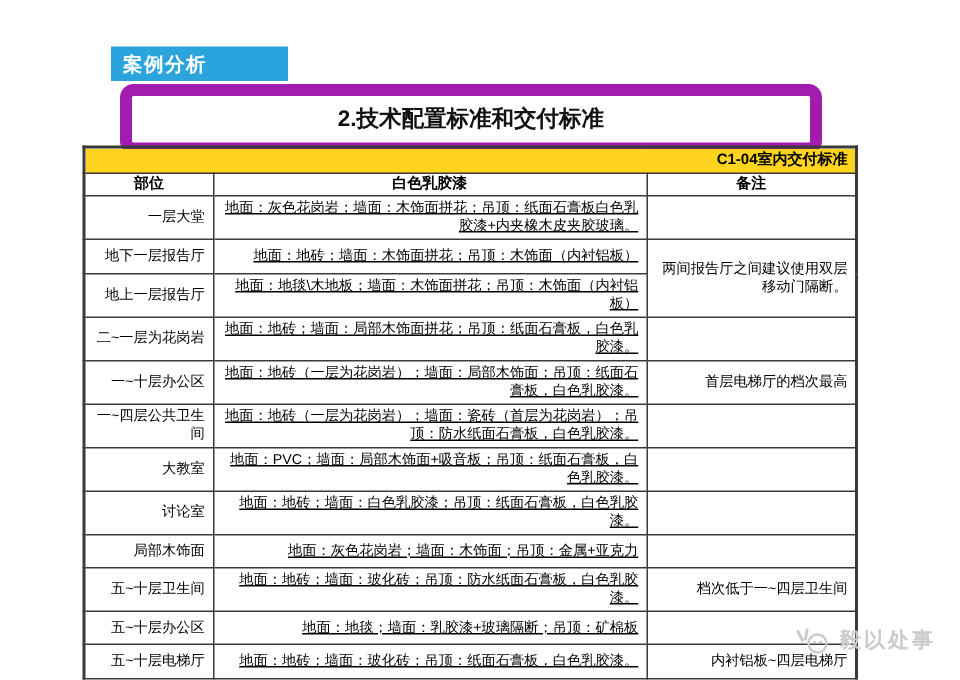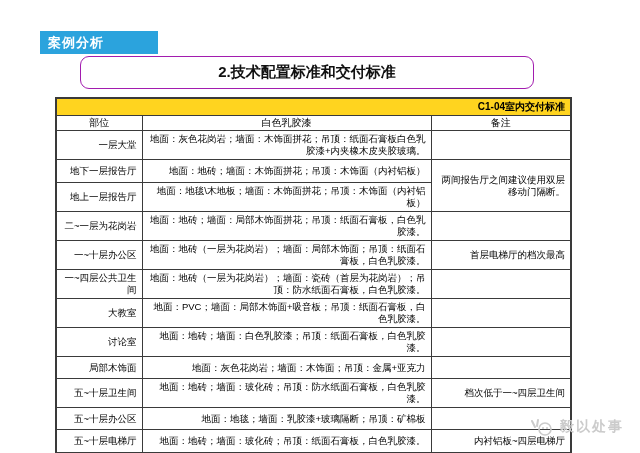--- a/index.html
+++ b/index.html
@@ -4,54 +4,54 @@
 <style>
   html,body{margin:0;padding:0;}
   body{
     width:640px;height:453px;background:#ffffff;position:relative;overflow:hidden;
     font-family:"Liberation Sans","DejaVu Sans",sans-serif;color:#000;
   }
   .slide{position:absolute;inset:0;background:#fff;}
 
   
   .tag{
-    position:absolute;left:40px;top:31px;width:118px;height:23px;
+    position:absolute;left:74px;top:31px;width:118px;height:23px;
     background:#2BA3DD;color:#ffffff;font-size:13px;font-weight:bold;
     line-height:23px;padding-left:8px;box-sizing:border-box;letter-spacing:1px;
   }
 
   
   .title-box{
     position:absolute;left:80px;top:56px;width:452px;height:31px;
-    border:1px solid #a21caf;border-radius:9px;background:#fff;
+    border:8px solid #a21caf;border-radius:9px;background:#fff;
     display:flex;align-items:center;justify-content:center;
     font-size:15px;font-weight:bold;color:#111;
   }
 
   
   table.std{
     position:absolute;left:55px;top:97px;width:515px;
     border-collapse:collapse;table-layout:fixed;
     border:2px solid #3A3A3A;
   }
   table.std td,table.std th{
     border:1px solid #3A3A3A;box-sizing:border-box;
     font-size:9.5px;line-height:12px;vertical-align:middle;
     padding:2px 5px;overflow:hidden;text-align:right;
   }
   tr.caption-row td{
     background:#FFD41F;font-weight:bold;font-size:10px;
     height:16px;padding-left:5px;
   }
   tr.head-row th{
-    font-weight:normal;text-align:center;height:15px;font-size:10px;
+    font-weight:bold;text-align:center;height:15px;font-size:10px;
     background:#fff;padding:1px 15px;
   }
   td.part{font-size:9.5px;padding-left:6px;}
-  td.desc{font-size:9.5px;}
+  td.desc{font-size:9.5px;text-decoration:underline;}
   td.note{font-size:9.5px;}
 
   
   .watermark{
     position:absolute;right:16px;top:416px;height:22px;
     display:flex;align-items:center;gap:4px;
     color:#CBCBCB;font-size:14px;font-weight:bold;letter-spacing:2px;
   }
   .watermark svg{display:block;}
 </style>

